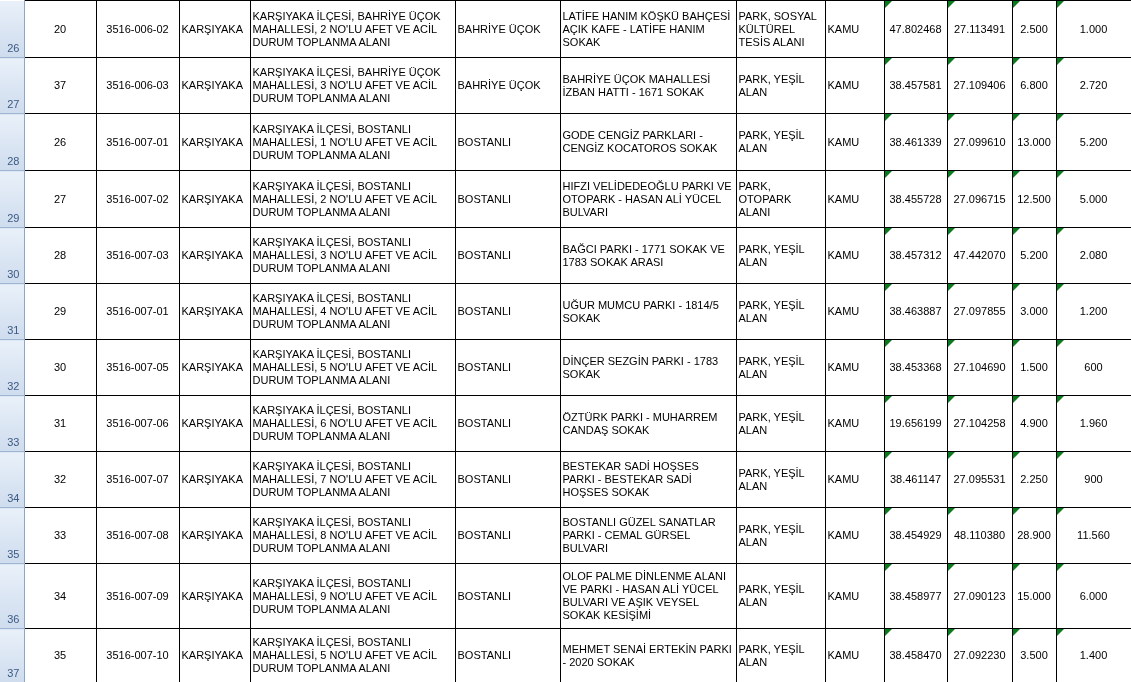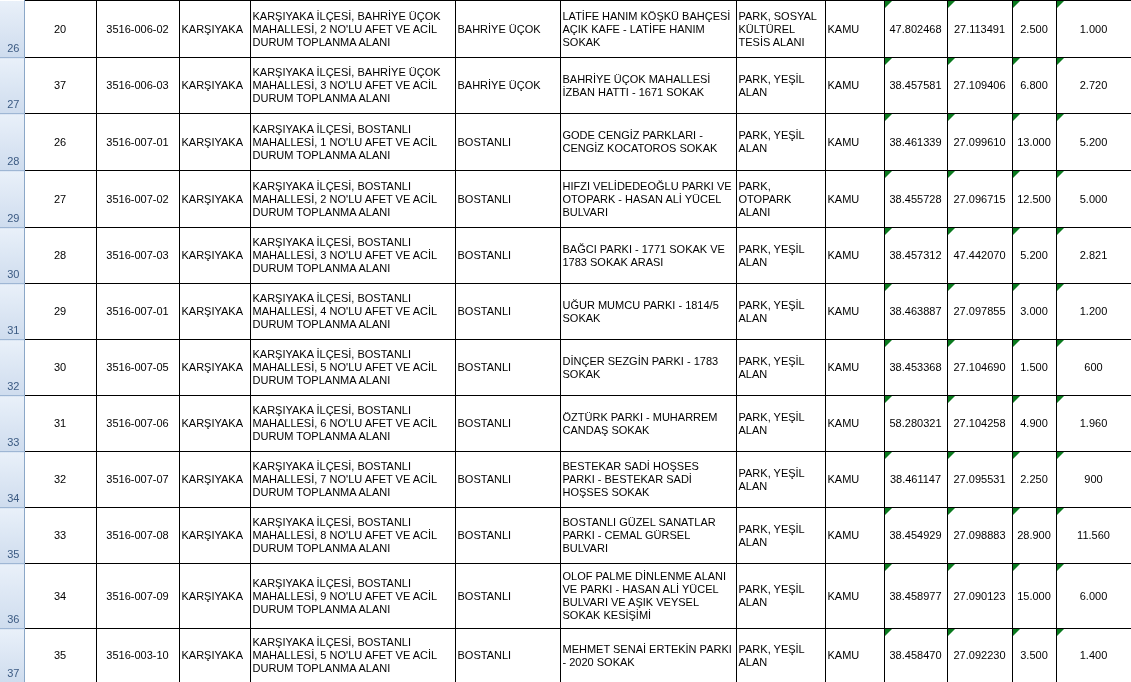--- a/index.html
+++ b/index.html
@@ -134,21 +134,21 @@
           <td class="al-c"><span>3516-007-03</span></td>
           <td class="al-l"><span>KARŞIYAKA</span></td>
           <td class="al-l"><span>KARŞIYAKA İLÇESİ, BOSTANLI MAHALLESİ, 3 NO'LU AFET VE ACİL DURUM TOPLANMA ALANI</span></td>
           <td class="al-l"><span>BOSTANLI</span></td>
           <td class="al-l"><span>BAĞCI PARKI - 1771 SOKAK VE 1783 SOKAK ARASI</span></td>
           <td class="al-l"><span>PARK, YEŞİL ALAN</span></td>
           <td class="al-l"><span>KAMU</span></td>
           <td class="al-c"><i class="tri"></i><span>38.457312</span></td>
           <td class="al-c"><i class="tri"></i><span>47.442070</span></td>
           <td class="al-c"><i class="tri"></i><span>5.200</span></td>
-          <td class="al-c"><i class="tri"></i><span>2.821</span></td>
+          <td class="al-c"><i class="tri"></i><span>2.080</span></td>
         </tr>
         <tr style="height: 56px;">
           <th class="rowhead"><span>31</span></th>
           <td class="al-c"><span>29</span></td>
           <td class="al-c"><span>3516-007-01</span></td>
           <td class="al-l"><span>KARŞIYAKA</span></td>
           <td class="al-l"><span>KARŞIYAKA İLÇESİ, BOSTANLI MAHALLESİ, 4 NO'LU AFET VE ACİL DURUM TOPLANMA ALANI</span></td>
           <td class="al-l"><span>BOSTANLI</span></td>
           <td class="al-l"><span>UĞUR MUMCU PARKI - 1814/5 SOKAK</span></td>
           <td class="al-l"><span>PARK, YEŞİL ALAN</span></td>
@@ -176,21 +176,21 @@
         <tr style="height: 56px;">
           <th class="rowhead"><span>33</span></th>
           <td class="al-c"><span>31</span></td>
           <td class="al-c"><span>3516-007-06</span></td>
           <td class="al-l"><span>KARŞIYAKA</span></td>
           <td class="al-l"><span>KARŞIYAKA İLÇESİ, BOSTANLI MAHALLESİ, 6 NO'LU AFET VE ACİL DURUM TOPLANMA ALANI</span></td>
           <td class="al-l"><span>BOSTANLI</span></td>
           <td class="al-l"><span>ÖZTÜRK PARKI - MUHARREM CANDAŞ SOKAK</span></td>
           <td class="al-l"><span>PARK, YEŞİL ALAN</span></td>
           <td class="al-l"><span>KAMU</span></td>
-          <td class="al-c"><i class="tri"></i><span>58.280321</span></td>
+          <td class="al-c"><i class="tri"></i><span>19.656199</span></td>
           <td class="al-c"><i class="tri"></i><span>27.104258</span></td>
           <td class="al-c"><i class="tri"></i><span>4.900</span></td>
           <td class="al-c"><i class="tri"></i><span>1.960</span></td>
         </tr>
         <tr style="height: 56px;">
           <th class="rowhead"><span>34</span></th>
           <td class="al-c"><span>32</span></td>
           <td class="al-c"><span>3516-007-07</span></td>
           <td class="al-l"><span>KARŞIYAKA</span></td>
           <td class="al-l"><span>KARŞIYAKA İLÇESİ, BOSTANLI MAHALLESİ, 7 NO'LU AFET VE ACİL DURUM TOPLANMA ALANI</span></td>
@@ -207,21 +207,21 @@
           <th class="rowhead"><span>35</span></th>
           <td class="al-c"><span>33</span></td>
           <td class="al-c"><span>3516-007-08</span></td>
           <td class="al-l"><span>KARŞIYAKA</span></td>
           <td class="al-l"><span>KARŞIYAKA İLÇESİ, BOSTANLI MAHALLESİ, 8 NO'LU AFET VE ACİL DURUM TOPLANMA ALANI</span></td>
           <td class="al-l"><span>BOSTANLI</span></td>
           <td class="al-l"><span>BOSTANLI GÜZEL SANATLAR PARKI - CEMAL GÜRSEL BULVARI</span></td>
           <td class="al-l"><span>PARK, YEŞİL ALAN</span></td>
           <td class="al-l"><span>KAMU</span></td>
           <td class="al-c"><i class="tri"></i><span>38.454929</span></td>
-          <td class="al-c"><i class="tri"></i><span>27.098883</span></td>
+          <td class="al-c"><i class="tri"></i><span>48.110380</span></td>
           <td class="al-c"><i class="tri"></i><span>28.900</span></td>
           <td class="al-c"><i class="tri"></i><span>11.560</span></td>
         </tr>
         <tr style="height: 65px;">
           <th class="rowhead"><span>36</span></th>
           <td class="al-c"><span>34</span></td>
           <td class="al-c"><span>3516-007-09</span></td>
           <td class="al-l"><span>KARŞIYAKA</span></td>
           <td class="al-l"><span>KARŞIYAKA İLÇESİ, BOSTANLI MAHALLESİ, 9 NO'LU AFET VE ACİL DURUM TOPLANMA ALANI</span></td>
           <td class="al-l"><span>BOSTANLI</span></td>
@@ -229,21 +229,21 @@
           <td class="al-l"><span>PARK, YEŞİL ALAN</span></td>
           <td class="al-l"><span>KAMU</span></td>
           <td class="al-c"><i class="tri"></i><span>38.458977</span></td>
           <td class="al-c"><i class="tri"></i><span>27.090123</span></td>
           <td class="al-c"><i class="tri"></i><span>15.000</span></td>
           <td class="al-c"><i class="tri"></i><span>6.000</span></td>
         </tr>
         <tr style="height: 54px;">
           <th class="rowhead"><span>37</span></th>
           <td class="al-c"><span>35</span></td>
-          <td class="al-c"><span>3516-003-10</span></td>
+          <td class="al-c"><span>3516-007-10</span></td>
           <td class="al-l"><span>KARŞIYAKA</span></td>
           <td class="al-l"><span>KARŞIYAKA İLÇESİ, BOSTANLI MAHALLESİ, 5 NO'LU AFET VE ACİL DURUM TOPLANMA ALANI</span></td>
           <td class="al-l"><span>BOSTANLI</span></td>
           <td class="al-l"><span>MEHMET SENAİ ERTEKİN PARKI - 2020 SOKAK</span></td>
           <td class="al-l"><span>PARK, YEŞİL ALAN</span></td>
           <td class="al-l"><span>KAMU</span></td>
           <td class="al-c"><i class="tri"></i><span>38.458470</span></td>
           <td class="al-c"><i class="tri"></i><span>27.092230</span></td>
           <td class="al-c"><i class="tri"></i><span>3.500</span></td>
           <td class="al-c"><i class="tri"></i><span>1.400</span></td>

